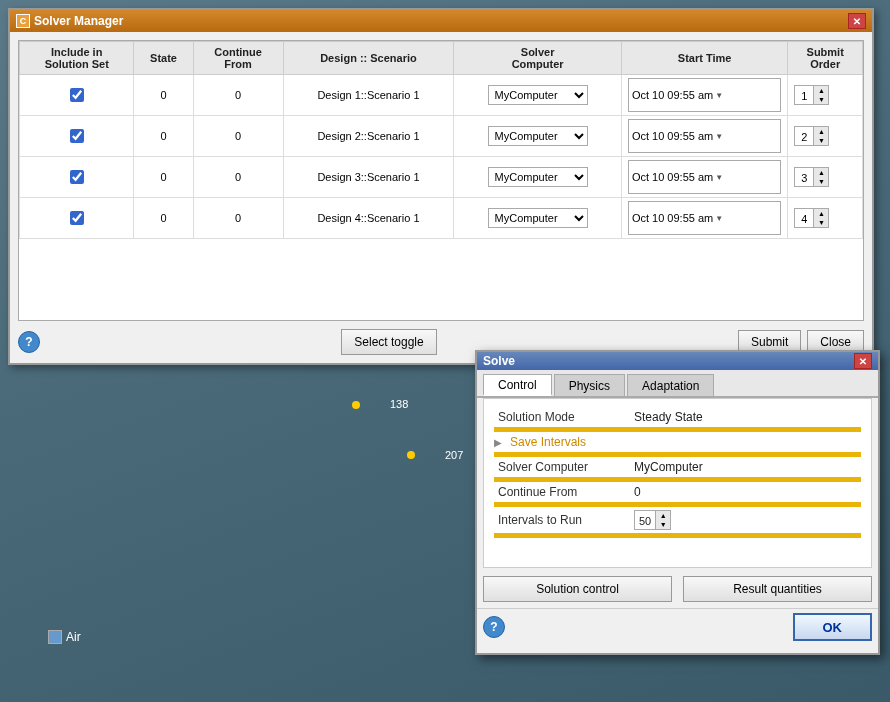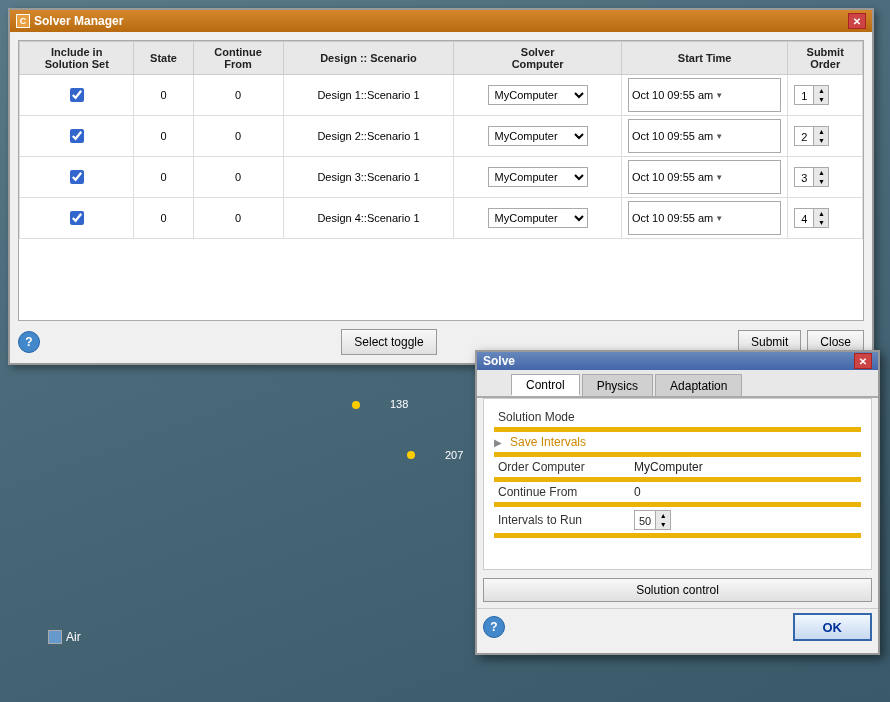--- a/index.html
+++ b/index.html
@@ -302,21 +302,20 @@
       background: #d0d0d0;
       cursor: pointer;
       margin-right: 2px;
       height: 22px;
     }
     .tab-btn.active {
       background: white;
       border-bottom: 2px solid white;
       margin-bottom: -2px;
       z-index: 1;
-      margin-left: 28px;
     }
 
     
     .solve-body {
       padding: 8px 10px;
       flex: 1;
       background: white;
       border: 1px solid #ccc;
       margin: 0 6px 4px 6px;
     }
@@ -349,21 +348,20 @@
     .prop-expand {
       width: 12px;
       color: #888;
       font-size: 10px;
     }
     .solve-bottom-buttons {
       display: flex;
       gap: 11px;
       padding: 4px 6px 6px 6px;
       justify-content: space-between;
-      flex-direction: column;
     }
     .solve-wide-btn {
       flex: 1;
       padding: 4px;
       font-size: 12px;
       border: 1px solid #999;
       background: linear-gradient(to bottom, #f8f8f8, #e0e0e0);
       cursor: pointer;
       height: 26px;
     }
@@ -577,27 +575,28 @@
   <div class="solve-tabs">
     <button class="tab-btn active">Control</button>
     <button class="tab-btn">Physics</button>
     <button class="tab-btn">Adaptation</button>
   </div>
 
   <div class="solve-content">
     <div class="solve-body">
       <div class="prop-row">
         <span class="prop-label">Solution Mode</span>
+        <span class="prop-value">Steady State</span>
       </div>
       <div class="prop-row">
         <span class="prop-expand">▶</span>
         <span class="prop-label prop-save-intervals">Save Intervals</span>
       </div>
       <div class="prop-row">
-        <span class="prop-label">Order Computer</span>
+        <span class="prop-label">Solver Computer</span>
         <span class="prop-value">MyComputer</span>
       </div>
       <div class="prop-row">
         <span class="prop-label">Continue From</span>
         <span class="prop-value">0</span>
       </div>
       <div class="prop-row">
         <span class="prop-label">Intervals to Run</span>
         <span class="prop-value">
           <div class="spinbox">
@@ -606,20 +605,21 @@
               <button>▲</button>
               <button>▼</button>
             </div>
           </div>
         </span>
       </div>
     </div>
 
     <div class="solve-bottom-buttons">
       <button class="solve-wide-btn">Solution control</button>
+      <button class="solve-wide-btn">Result quantities</button>
     </div>
 
     <div class="solve-ok-row">
       <button class="solve-help-btn">?</button>
       <button class="ok-btn">OK</button>
     </div>
   </div>
 </div>
 
 </body></html>

